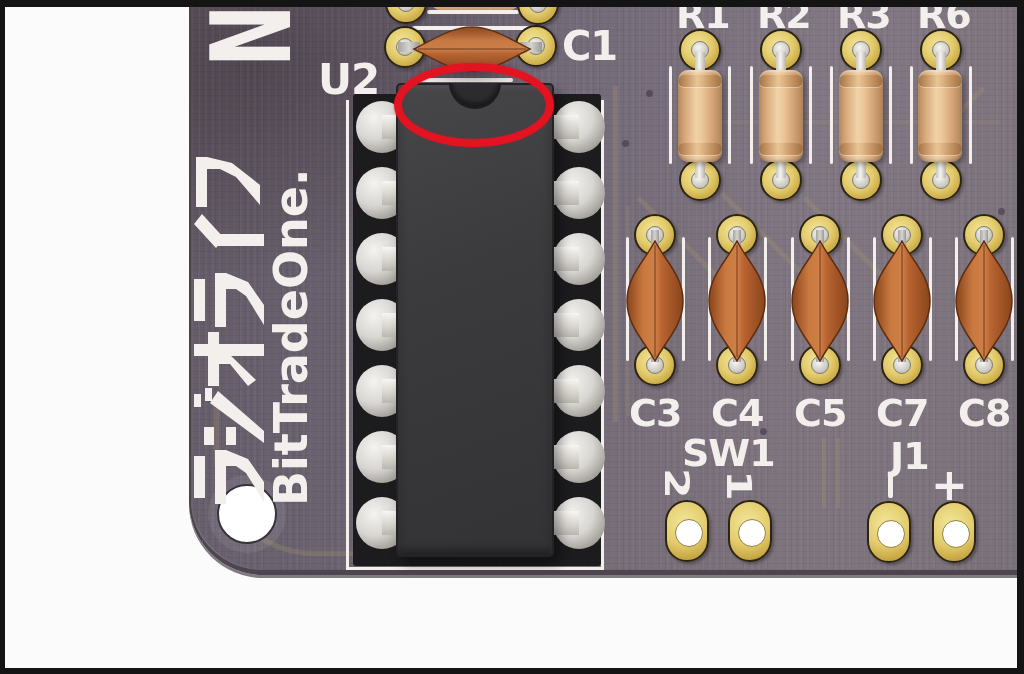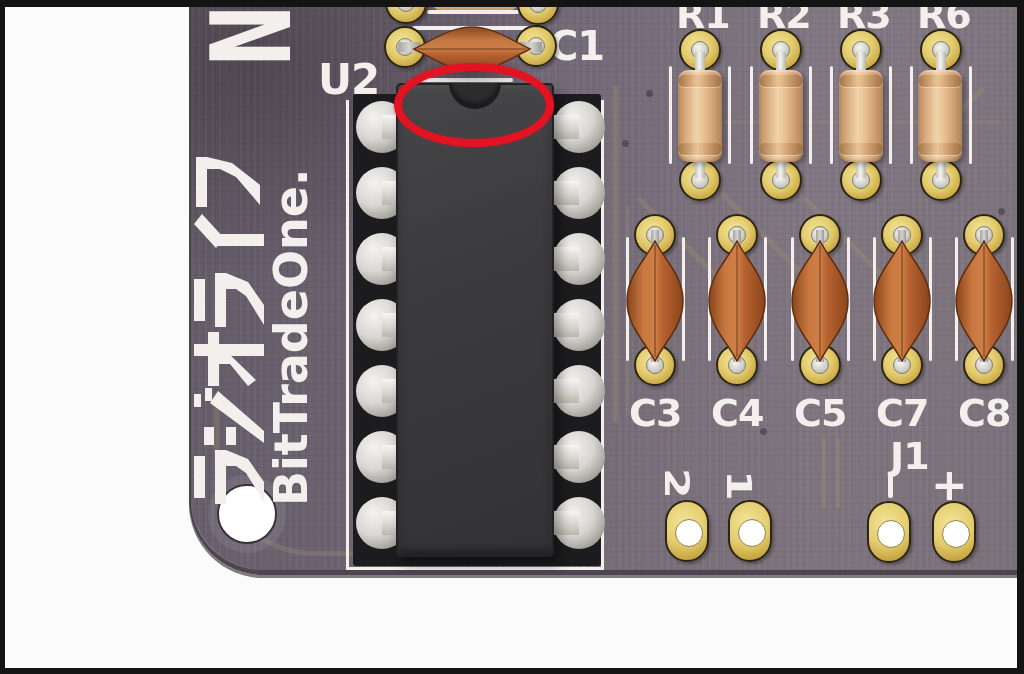--- a/index.html
+++ b/index.html
@@ -232,21 +232,21 @@
         <stop offset="0" stop-color="#8a451c"></stop>
           <stop offset=".3" stop-color="#c97940"></stop>
         <stop offset=".5" stop-color="#cf8047"></stop>
           <stop offset=".62" stop-color="#b96331"></stop>
         <stop offset="1" stop-color="#8a451c"></stop>
       </linearGradient>
     </defs>
     <path d="M2,23 C24,12 40,1 60,1 C80,1 96,12 118,23 C96,34 80,45 60,45 C40,45 24,34 2,23 Z" fill="url(#capgh)" stroke="#5e2e10" stroke-width="1.5" opacity="0.97"></path>
     <path d="M6,23 L114,23" stroke="rgba(70,30,8,.35)" stroke-width="2"></path>
   </svg>
-  <div class="silk z2" style="left:549px;top:26px;font-size:40px">C1</div>
+  <div class="silk z2" style="left:562px;top:26px;font-size:40px">C1</div>
 
   <div class="pad z3" style="left:385px;top:-18px"></div>
   <div class="pad z3" style="left:517px;top:-17px"></div>
   <div class="silkline z2" style="left:427px;top:10px;width:92px;height:4px"></div>
   <div class="abs z4" style="left:432px;top:-8px;width:86px;height:18px;border-radius:8px;
        background:linear-gradient(180deg,#caa06f,#eecb9c 55%,#c79a6a)"></div>
 
   <div class="silk z2" style="left:676px;top:-4px;font-size:38px">R1</div>
   <div class="silkline z2" style="left:669px;top:66px;width:3px;height:98px"></div>
   <div class="silkline z2" style="left:728px;top:66px;width:3px;height:98px"></div>
@@ -336,20 +336,21 @@
   <div class="pad z3" style="left:963px;top:214px"></div>
   <div class="pad z3" style="left:963px;top:344px"></div>
   <div class="glead z3" style="left:980px;top:230px;width:8px;height:20px"></div>
   <div class="glead z3" style="left:980px;top:342px;width:8px;height:20px"></div>
   <svg class="abs z4" style="left:955px;top:240px" width="58" height="122" viewBox="0 0 58 122">
     <path d="M29,1 C40,22 57,36 57,61 C57,86 40,100 29,121 C18,100 1,86 1,61 C1,36 18,22 29,1 Z" fill="url(#capg)" stroke="#5e2e10" stroke-width="1.5"></path>
     <path d="M29,5 L29,117" stroke="rgba(70,30,8,.35)" stroke-width="2"></path>
     </svg>
   <div class="silk z2" style="left:958px;top:394px;font-size:38px">C8</div>
 
+  <div class="silk z2" style="left:682px;top:434px;font-size:38px">SW1</div>
   <div class="vtext-cw z2" style="left:694px;top:468px;font-size:34px">2</div>
   <div class="vtext-cw z2" style="left:756px;top:470px;font-size:34px">1</div>
   <div class="oval z3" style="left:665px;top:500px"></div>
   <div class="oval z3" style="left:728px;top:500px"></div>
 
   <div class="silk z2" style="left:890px;top:437px;font-size:38px">J1</div>
   <div class="silkline z2" style="left:888px;top:472px;width:5px;height:26px" role="img" aria-label="-"></div>
   <div class="silk z2" style="left:931px;top:463px;font-size:44px;font-weight:bold">+</div>
   <div class="oval z3" style="left:867px;top:501px"></div>
   <div class="oval z3" style="left:932px;top:501px"></div>

